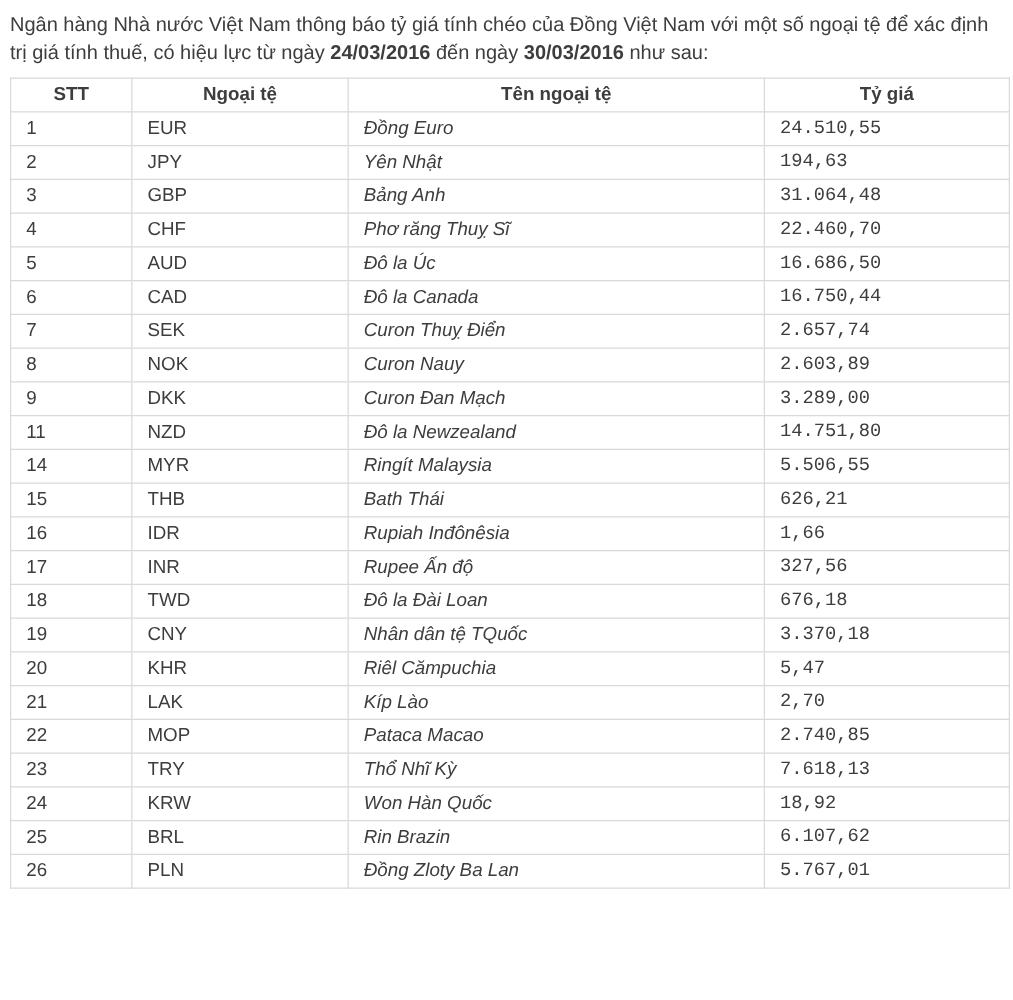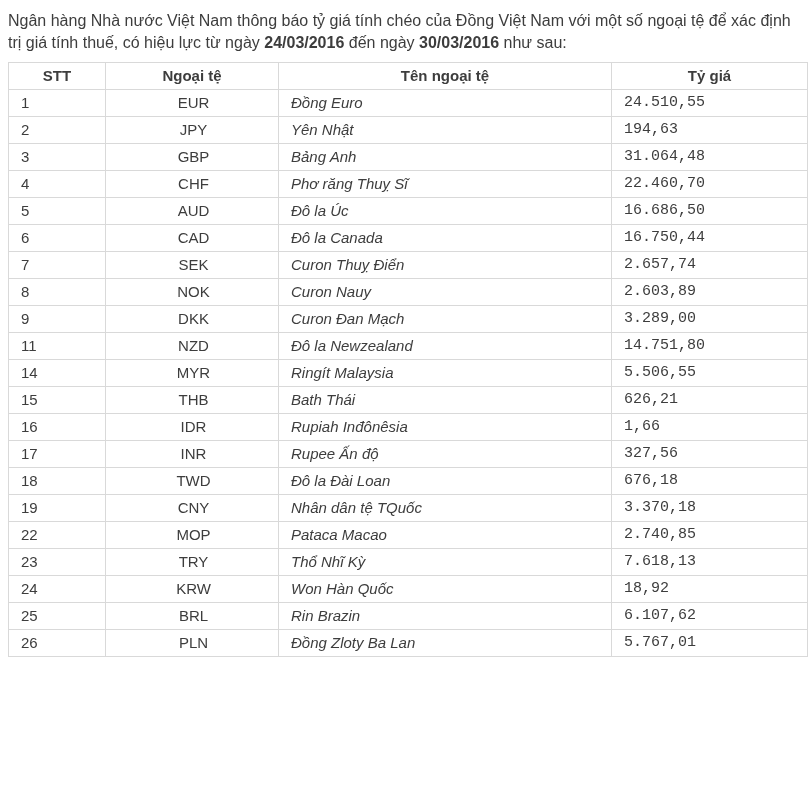--- a/index.html
+++ b/index.html
@@ -46,21 +46,21 @@
     font-weight: bold;
     text-align: center;
     padding: 3px 6px;
     border-radius: 12px;
   }
   col.c-stt  { width: 97px; }
   col.c-code { width: 173px; }
   col.c-name { width: 333px; }
   col.c-rate { width: 196px; }
   td.cell-stt  { text-align: left; }
-  td.cell-code { text-align: center; padding-left: 13px; }
+  td.cell-code { text-align: left; padding-left: 13px; }
   td.cell-name { text-align: left; font-style: italic; }
   td.cell-rate { text-align: left; font-family: Liberation Mono, monospace; }
 </style>
 </head>
 <body>
 
 <div class="page">
 
   <p class="intro"><span>Ngân hàng Nhà nước Việt Nam thông báo tỷ giá tính chéo của Đồng Việt Nam với một số ngoại tệ để xác định trị giá tính thuế, có hiệu lực từ ngày </span><b>24/03/2016</b><span> đến ngày </span><b>30/03/2016</b><span> như sau:</span></p>
 
@@ -188,21 +188,33 @@
       <td class="cell-rate">676,18</td>
     </tr>
 
     <tr>
       <td class="cell-stt">19</td>
       <td class="cell-code">CNY</td>
       <td class="cell-name">Nhân dân tệ TQuốc</td>
       <td class="cell-rate">3.370,18</td>
     </tr>
 
-
+    <tr>
+      <td class="cell-stt">20</td>
+      <td class="cell-code">KHR</td>
+      <td class="cell-name">Riêl Cămpuchia</td>
+      <td class="cell-rate">5,47</td>
+    </tr>
+
+    <tr>
+      <td class="cell-stt">21</td>
+      <td class="cell-code">LAK</td>
+      <td class="cell-name">Kíp Lào</td>
+      <td class="cell-rate">2,70</td>
+    </tr>
 
     <tr>
       <td class="cell-stt">22</td>
       <td class="cell-code">MOP</td>
       <td class="cell-name">Pataca Macao</td>
       <td class="cell-rate">2.740,85</td>
     </tr>
 
     <tr>
       <td class="cell-stt">23</td>

